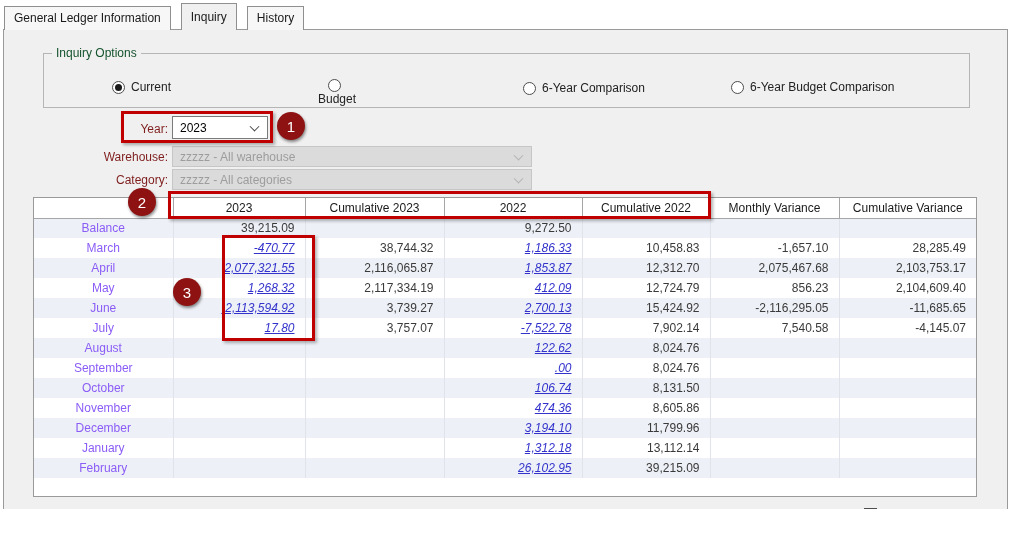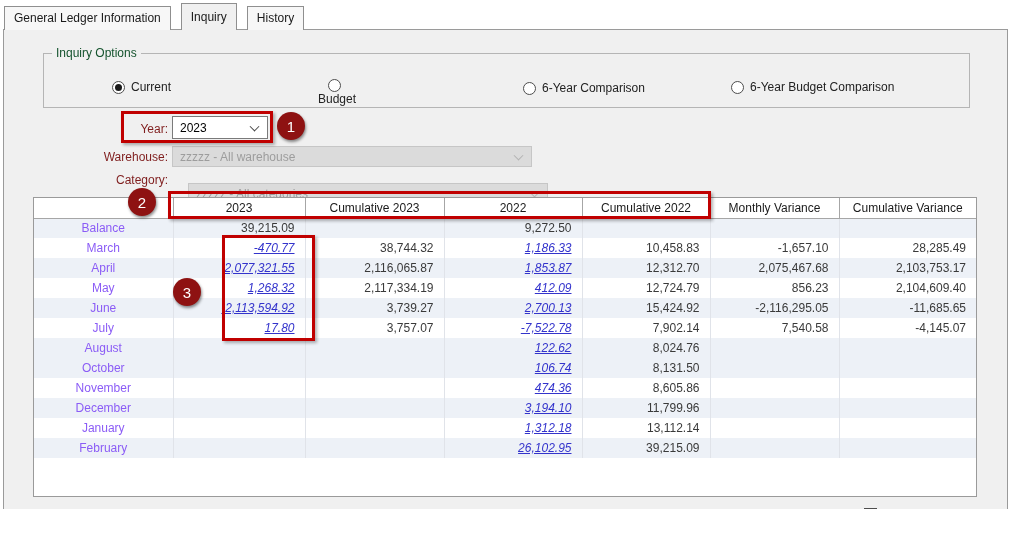--- a/index.html
+++ b/index.html
@@ -104,21 +104,21 @@
     <span class="chev"></span>
   </div>
 
   <div class="fieldlabel" style="left:80px; top:150px; width:88px;">Warehouse:</div>
   <div class="combo disabled" style="left:172px; top:146px; width:360px; height:21px;">
     <span>zzzzz - All warehouse</span>
     <span class="chev"></span>
   </div>
 
   <div class="fieldlabel" style="left:80px; top:173px; width:88px;">Category:</div>
-  <div class="combo disabled" style="left:172px; top:183px; width:360px; height:21px;margin-left:16px;">
+  <div class="combo disabled" style="left:172px; top:169px; width:360px; height:21px;">
     <span>zzzzz - All categories</span>
     <span class="chev"></span>
   </div>
 
   <div class="table-wrap">
     <table class="grid">
       <colgroup>
         <col style="width:139px">
           <col style="width:132px">
           <col style="width:139px">
@@ -195,20 +195,29 @@
           </tr>
           <tr class="alt">
             <td class="month">August</td>
             <td></td>
             <td></td>
             <td><span class="cell-link">122.62</span></td>
             <td>8,024.76</td>
             <td></td>
             <td></td>
           </tr>
+          <tr>
+            <td class="month">September</td>
+            <td></td>
+            <td></td>
+            <td><span class="cell-link">.00</span></td>
+            <td>8,024.76</td>
+            <td></td>
+            <td></td>
+          </tr>
           <tr class="alt">
             <td class="month">October</td>
             <td></td>
             <td></td>
             <td><span class="cell-link">106.74</span></td>
             <td>8,131.50</td>
             <td></td>
             <td></td>
           </tr>
           <tr>

